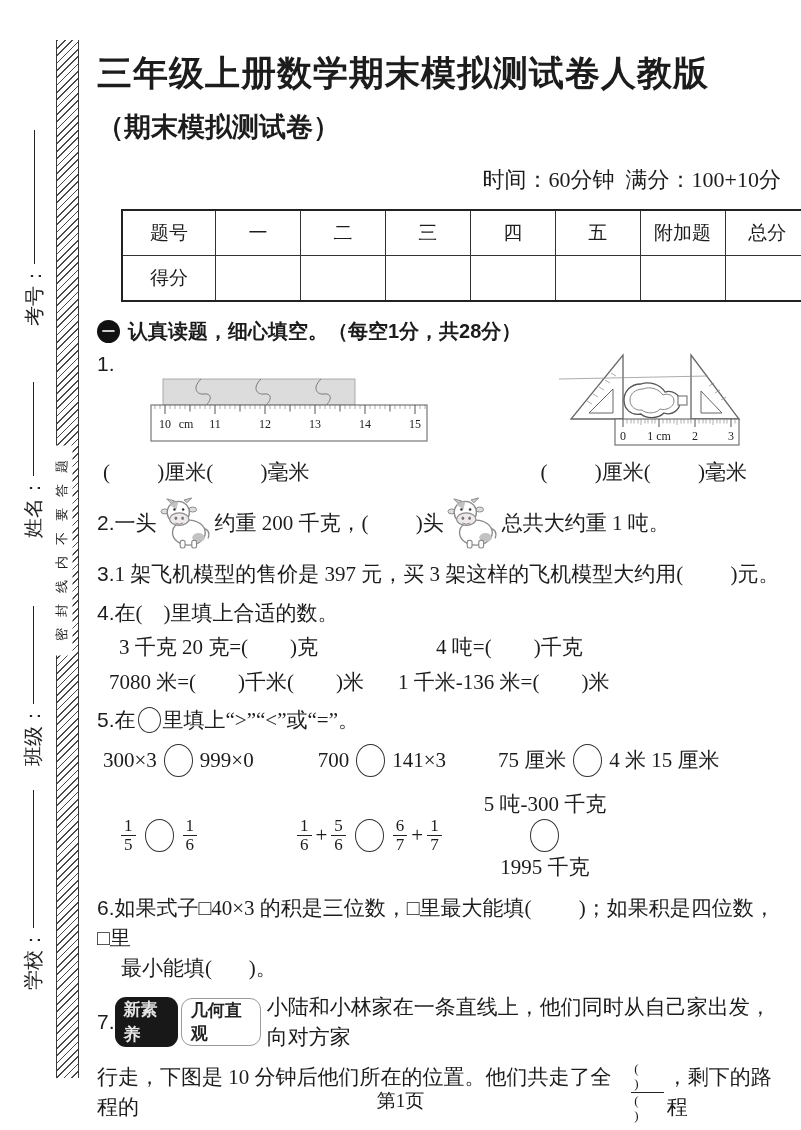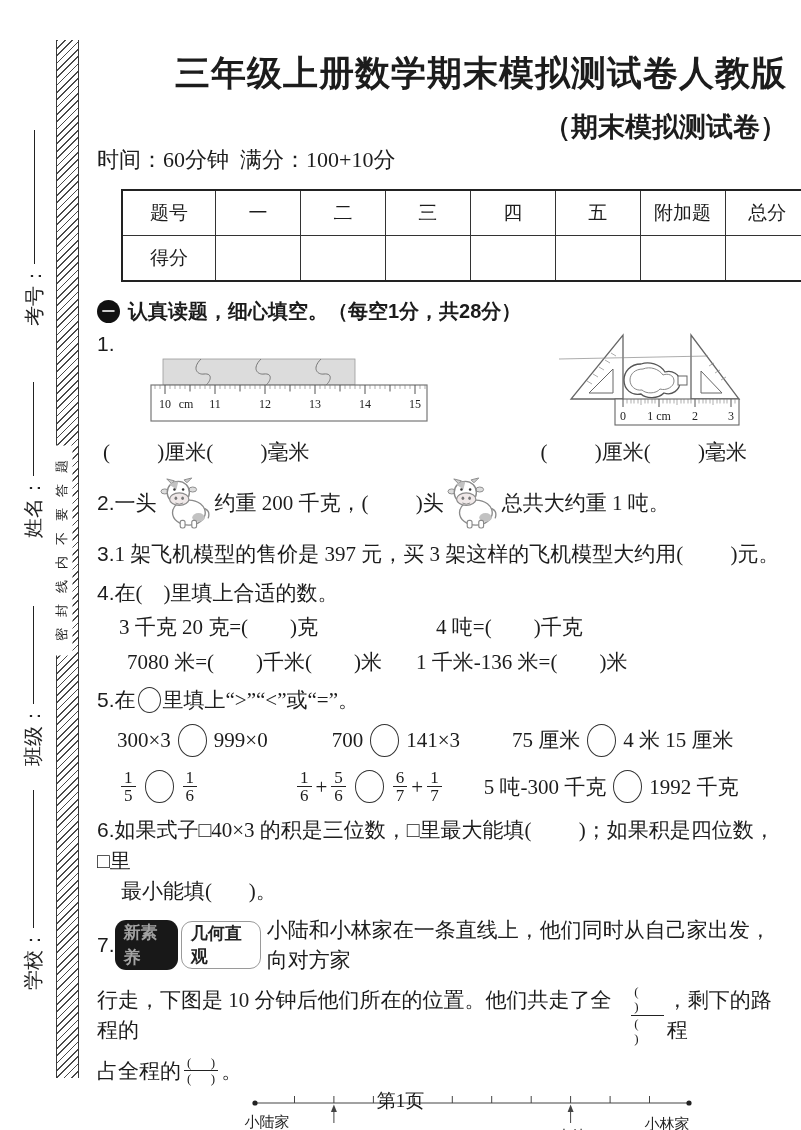--- a/index.html
+++ b/index.html
@@ -18,23 +18,23 @@
     font-size:20px;color:#222;}
   .mfield .lbl{flex:0 0 auto;}
   .mfield .ln{flex:1 1 auto;border-top:1.3px solid #222;margin-left:2px;height:0;}
   #f-kaohao{left:-64px;top:215px;width:196px;}
   #f-xingming{left:-45px;top:447px;width:156px;}
   #f-banji{left:-47px;top:673px;width:160px;}
   #f-xuexiao{left:-67px;top:877px;width:200px;}
 
   
   .main{position:absolute;left:97px;top:0;width:690px;}
-  .title{margin-top:50px;text-align:right;font-size:35px;font-weight:700;letter-spacing:1px;}
-  .subtitle{margin-top:12px;text-align:right;font-size:27px;font-weight:700;}
-  .meta{font-size:22px;padding-right:6px;}
+  .title{margin-top:50px;text-align:left;font-size:35px;font-weight:700;letter-spacing:1px;}
+  .subtitle{margin-top:12px;text-align:left;font-size:27px;font-weight:700;}
+  .meta{margin-top:20px;text-align:right;font-size:22px;padding-right:6px;}
 
   table.score{margin-top:14px;width:690px;border-collapse:collapse;table-layout:fixed;margin-left:24px;}
   table.score td{border:1.2px solid #333;height:42px;text-align:center;font-size:19px;}
   table.score{border:2px solid #222;}
   table.score tr td:first-child{width:90px;}
 
   .sec-head{margin-top:16px;display:flex;align-items:center;gap:8px;
     font-family:"Liberation Sans","DejaVu Sans",sans-serif;font-weight:700;font-size:20px;}
   .sec-num{flex:0 0 auto;width:23px;height:23px;border-radius:50%;background:#111;color:#fff;
     display:flex;align-items:center;justify-content:center;font-size:13px;font-weight:700;}
@@ -52,21 +52,21 @@
     vertical-align:middle;margin:0 7px;}
   .cmp.small{width:21px;height:24px;margin:0 2px;}
 
   .frac{display:inline-flex;flex-direction:column;align-items:center;vertical-align:middle;
     line-height:1.05;font-size:17px;margin:0 2px;}
   .frac .den{border-top:1.1px solid #222;padding:0 3px;}
   .frac .num{padding:0 3px;}
   .pfrac{font-size:13px;line-height:1.2;margin:0 3px;}
   .op{margin:0 2px;}
 
-  .badge-dark{display:inline-block;background:#181818;color:#a3a3a3;border-radius:11px;
+  .badge-dark{display:inline-block;background:#181818;color:#e5e5e5;border-radius:11px;
     padding:0 9px;font-size:17px;line-height:25px;font-weight:700;
     font-family:"Liberation Sans","DejaVu Sans",sans-serif;}
   .badge-light{display:inline-block;background:#fff;color:#222;border:1.2px solid #9a9a9a;border-radius:11px;
     padding:0 9px;font-size:17px;line-height:23px;font-weight:700;margin-left:3px;
     font-family:"Liberation Sans","DejaVu Sans",sans-serif;}
 
   .footer{position:absolute;left:0;top:1088px;width:801px;text-align:center;font-size:19px;}
   svg text{font-family:"Liberation Serif","DejaVu Serif",serif;}
 </style>
 </head>
@@ -319,34 +319,34 @@
       <span class="qnum" data-bind="q3.num">3.</span><span data-bind="q3.text">1 架飞机模型的售价是 397 元，买 3 架这样的飞机模型大约用(         )元。</span>
     </div>
 
     <div class="q" style="margin-top:8px;">
       <div><span class="qnum" data-bind="q4.num">4.</span><span data-bind="q4.title">在(    )里填上合适的数。</span></div>
       <div class="row" style="margin-top:4px;text-align:right;">
         <span data-bind="q4.l1a" style="margin-left:22px;">3 千克 20 克=(        )克</span>
         <span data-bind="q4.l1b" style="margin-left:118px;">4 吨=(        )千克</span>
       </div>
       <div class="row" style="margin-top:4px;">
-        <span data-bind="q4.l2a" style="margin-left:30px;">7080 米=(        )千米(        )米</span>
+        <span data-bind="q4.l2a" style="margin-left:12px;">7080 米=(        )千米(        )米</span>
         <span data-bind="q4.l2b" style="margin-left:34px;">1 千米-136 米=(        )米</span>
       </div>
     </div>
 
     <div class="q" style="margin-top:8px;">
       <div class="row">
         <span class="qnum" data-bind="q5.num">5.</span>
         <span data-bind="q5.t1">在</span>
         <span class="cmp small"></span>
         <span data-bind="q5.t2">里填上“&gt;”“&lt;”或“=”。</span>
       </div>
       <div class="row" style="margin-top:8px;">
-        <span class="row" style="margin-left:20px;">
+        <span class="row" style="margin-left:6px;">
           <span data-bind="q5.r1c1a">300×3</span>
           <span class="cmp"></span>
           <span data-bind="q5.r1c1b">999×0</span>
         </span>
         <span class="row" style="margin-left:64px;">
           <span data-bind="q5.r1c2a">700</span>
           <span class="cmp"></span>
           <span data-bind="q5.r1c2b">141×3</span>
         </span>
         <span class="row" style="margin-left:52px;">
@@ -381,24 +381,24 @@
           <span class="frac">
               <span class="num" data-bind="q5.r2c2.n3">6</span>
               <span class="den" data-bind="q5.r2c2.d3">7</span>
             </span>
           <span class="op" data-bind="q5.r2c2.p2">+</span>
           <span class="frac">
               <span class="num" data-bind="q5.r2c2.n4">1</span>
               <span class="den" data-bind="q5.r2c2.d4">7</span>
             </span>
         </span>
-        <span class="row" style="margin-left:40px;">
+        <span class="row" style="margin-left:40px;flex-direction:column;">
           <span data-bind="q5.r2c3a">5 吨-300 千克</span>
           <span class="cmp"></span>
-          <span data-bind="q5.r2c3b">1992 千克</span>
+          <span data-bind="q5.r2c3b">1995 千克</span>
         </span>
       </div>
     </div>
 
     <div class="q" style="margin-top:10px;">
       <div><span class="qnum" data-bind="q6.num">6.</span><span data-bind="q6.l1">如果式子□40×3 的积是三位数，□里最大能填(         )；如果积是四位数，□里</span></div>
       <div style="margin-left:24px;"><span data-bind="q6.l2">最小能填(       )。</span></div>
     </div>
 
     <div class="q" style="margin-top:8px;">

